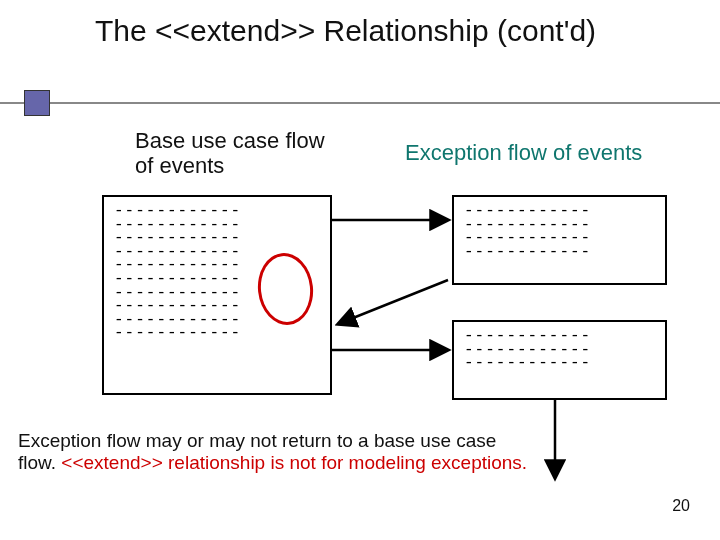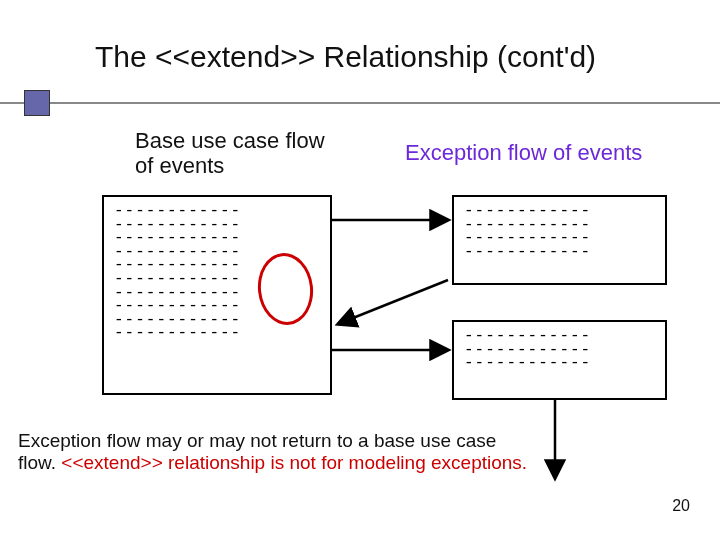--- a/index.html
+++ b/index.html
@@ -7,21 +7,21 @@
     width: 720px;
     height: 540px;
     font-family: Verdana, Arial, sans-serif;
     background: #fff;
     position: relative;
     overflow: hidden;
   }
   .title-area {
     position: absolute;
     left: 95px;
-    top: 40px;
+    top: 14px;
     width: 560px;
   }
   .title {
     font-size: 30px;
     color: #111;
     line-height: 1.15;
     font-weight: 400;
   }
   .title-rule {
     position: absolute;
@@ -46,21 +46,21 @@
     top: 128px;
     font-size: 22px;
     color: #111;
     line-height: 1.15;
   }
   .label-right {
     position: absolute;
     left: 405px;
     top: 140px;
     font-size: 22px;
-    color: #6d28d9;
+    color: #0f766e;
   }
   .box {
     position: absolute;
     border: 2px solid #000;
     background: #fff;
     padding: 8px 10px;
     font-family: "Courier New", monospace;
     font-size: 16px;
     line-height: 0.85;
     letter-spacing: 1px;

